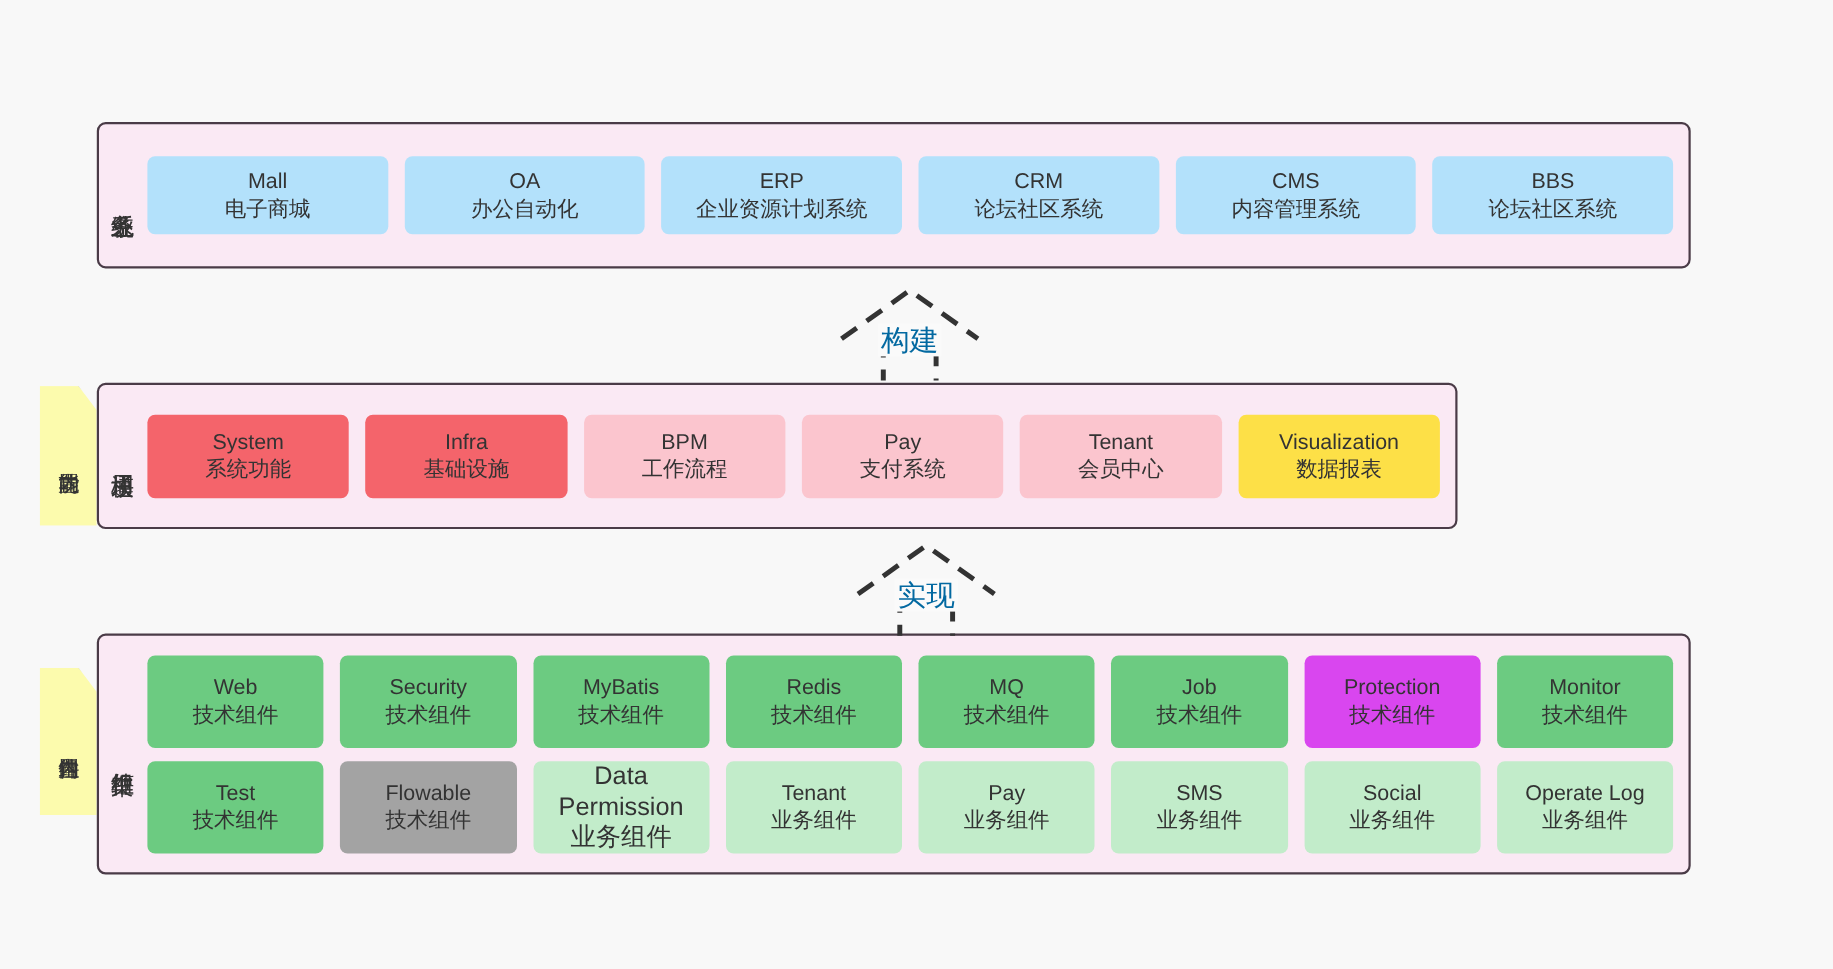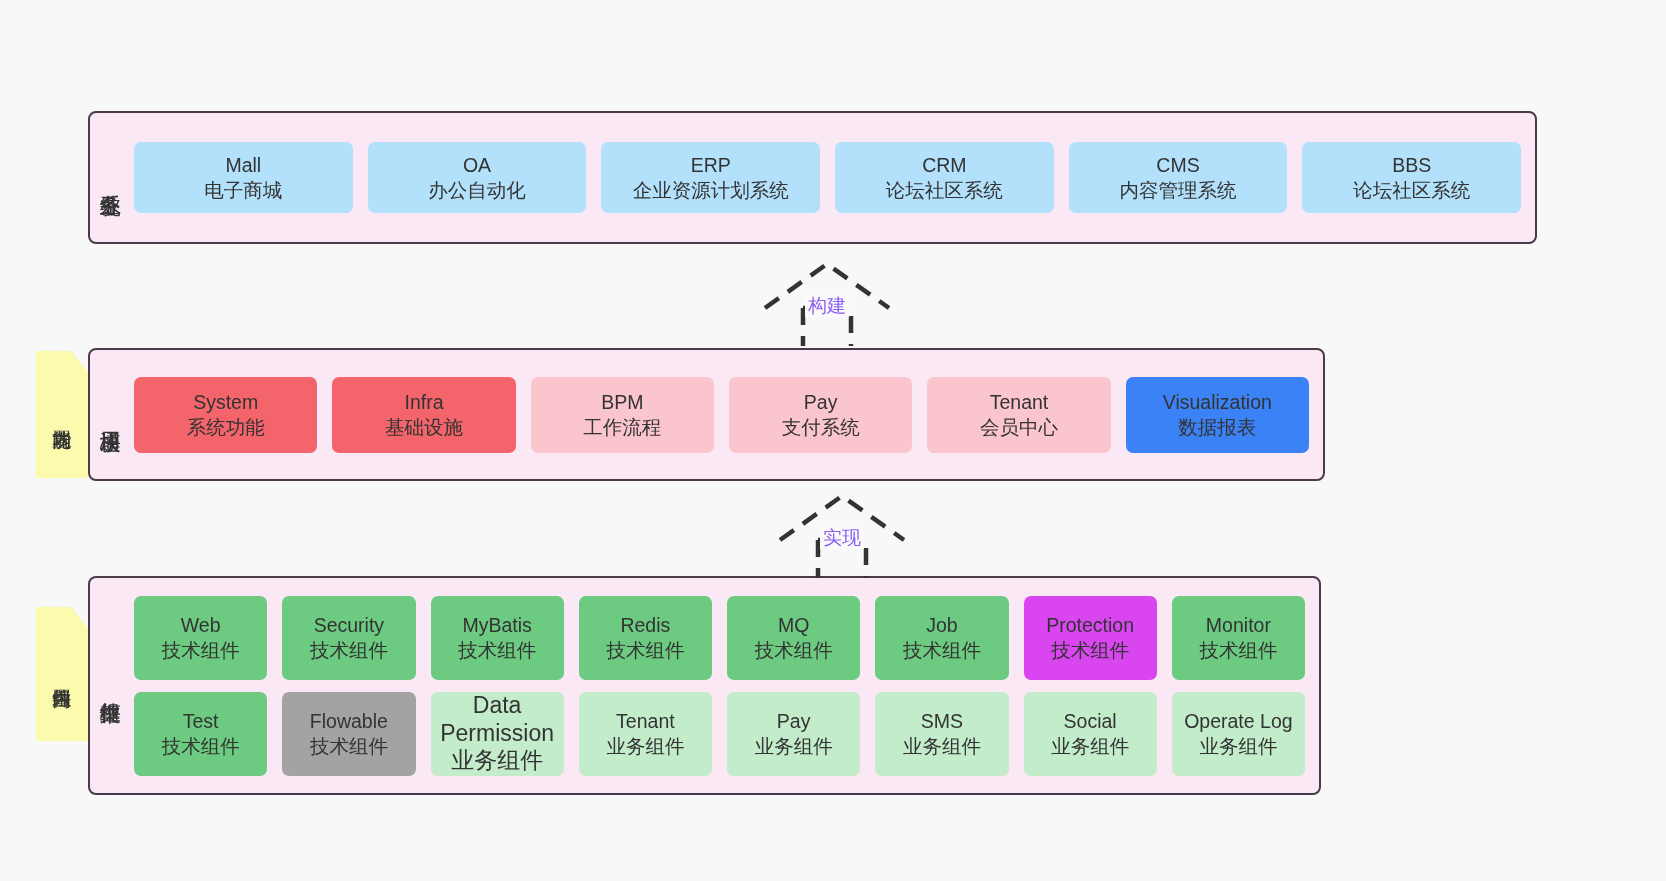--- a/index.html
+++ b/index.html
@@ -87,21 +87,21 @@
     top: 348px;
     width: 1237px;
     height: 133px;
   }
   #band-common .cell { height: 76px; }
 
   
   #band-framework {
     left: 88px;
     top: 576px;
-    width: 1233px;
+    width: 1449px;
     height: 219px;
   }
   #band-framework .cell { height: 84px; }
 
   
   .note {
     position: absolute;
     width: 52px;
     background: #fcfbad;
     z-index: 1;
@@ -134,24 +134,24 @@
   .gen-arrow {
     position: absolute;
     z-index: 3;
   }
   .gen-arrow svg { display: block; overflow: visible; }
   .gen-arrow .gen-label {
     position: absolute;
     left: 50%;
     transform: translateX(-50%);
     background: #fafafa;
-    font-size: 19px;
+    font-size: 26px;
     line-height: 1;
     padding: 2px 3px;
-    color: #8b5cf6;
+    color: #0369a1;
     white-space: nowrap;
   }
   #arrow-build  { left: 755px; top: 258px;  width: 144px; height: 88px; }
   #arrow-build  .gen-label { top: 36px; }
   #arrow-impl   { left: 770px; top: 490px;  width: 144px; height: 88px; }
   #arrow-impl   .gen-label { top: 36px; }
 </style>
 </head>
 <body>
 
@@ -217,21 +217,21 @@
         <span class="l2">工作流程</span>
       </div>
       <div class="cell" style="background:#fbc5ce">
         <span class="l1">Pay</span>
         <span class="l2">支付系统</span>
       </div>
       <div class="cell" style="background:#fbc5ce">
         <span class="l1">Tenant</span>
         <span class="l2">会员中心</span>
       </div>
-      <div class="cell" style="background:#3b82f6">
+      <div class="cell" style="background:#fde047">
         <span class="l1">Visualization</span>
         <span class="l2">数据报表</span>
       </div>
     </div>
   </div>
 </div>
 
 <div class="gen-arrow" id="arrow-impl">
   <svg width="144" height="88" viewBox="0 0 144 88" aria-hidden="true">
     <path d="M 10 50 L 72 6 L 134 50" fill="none" stroke="#333333" stroke-width="4.5" stroke-dasharray="17 11" stroke-linecap="butt"></path>

